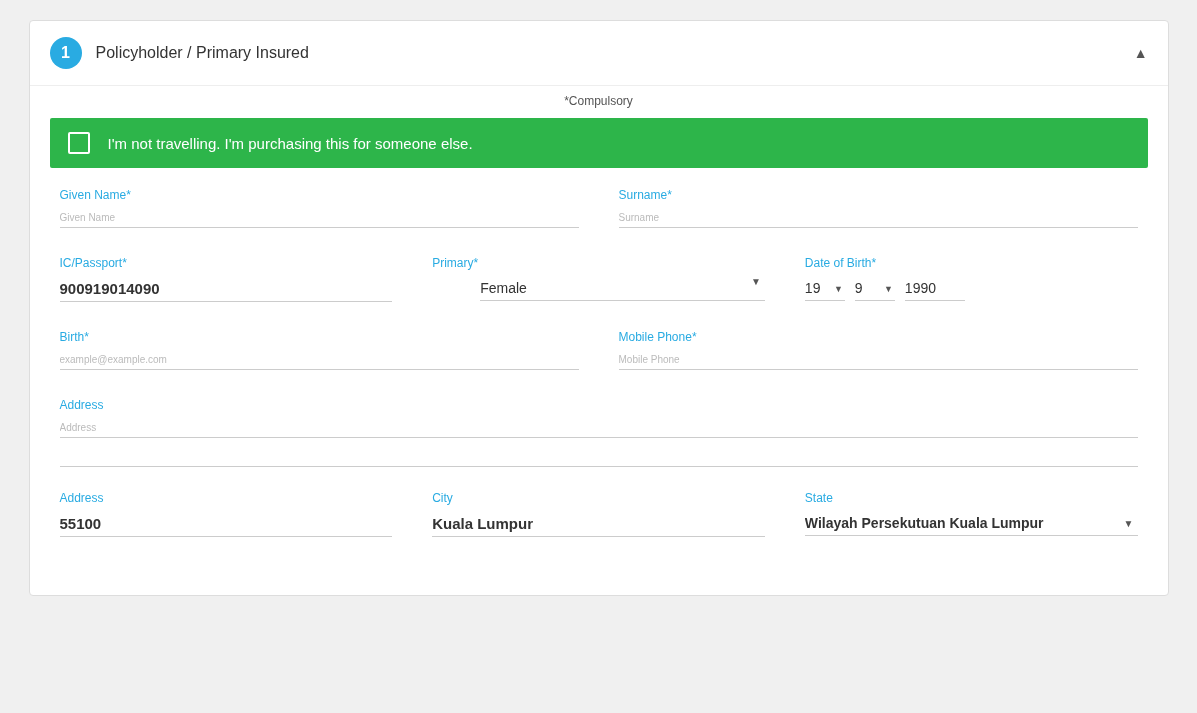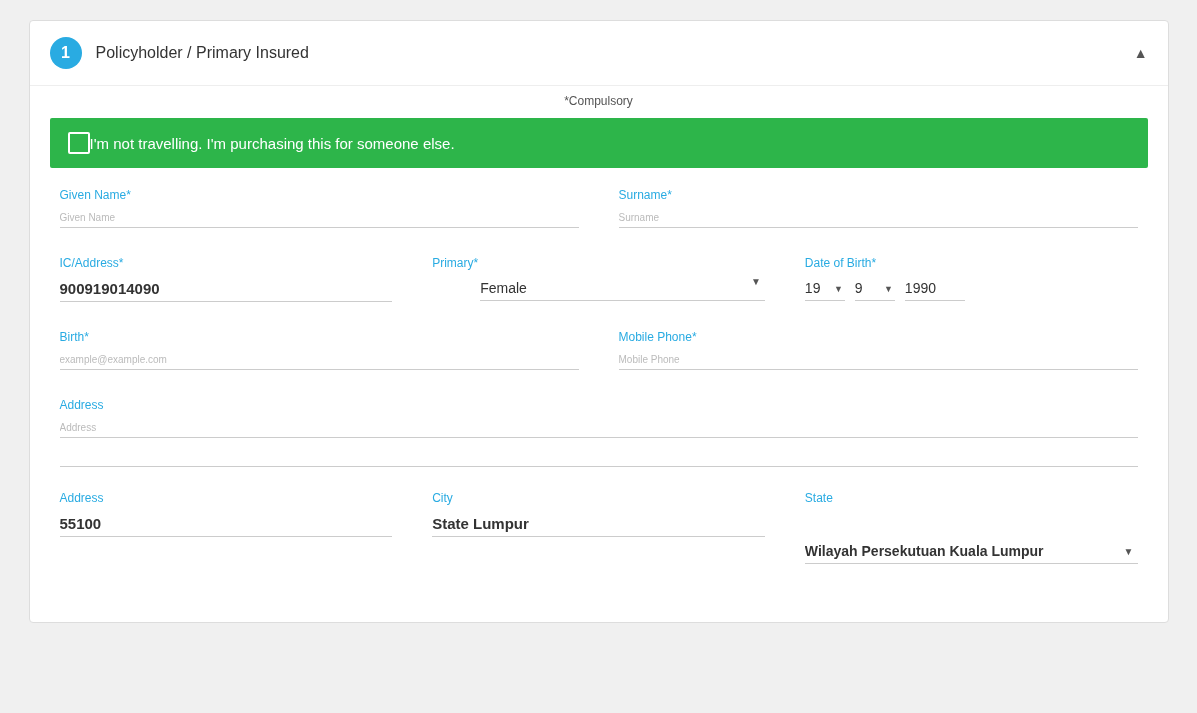--- a/index.html
+++ b/index.html
@@ -58,21 +58,21 @@
       color: #555;
       padding: 8px 20px 10px;
       text-align: center;
     }
     .green-banner {
       background: #2db54a;
       margin: 0 20px 20px;
       padding: 14px 18px;
       display: flex;
       align-items: center;
-      gap: 0;
+      gap: 18px;
       border-radius: 2px;
     }
     .checkbox-outline {
       width: 22px;
       height: 22px;
       border: 2px solid #fff;
       background: transparent;
       border-radius: 2px;
       flex-shrink: 0;
       cursor: pointer;
@@ -187,21 +187,20 @@
       font-size: 15px;
       color: #333;
       font-weight: bold;
       padding: 4px 0;
       border-bottom: 1px solid #ccc;
     }
     .state-select-wrap {
       position: relative;
       display: flex;
       align-items: center;
-      margin-top: 28px;
     }
     .state-select-wrap select {
       flex: 1;
       border: none;
       border-bottom: 1px solid #ccc;
       background: transparent;
       font-size: 14px;
       color: #333;
       font-weight: bold;
       padding: 4px 20px 4px 0;
@@ -246,21 +245,21 @@
         <input class="form-input" type="text" placeholder="Given Name" style="">
       </div>
       <div class="form-group">
         <label class="form-label">Surname*</label>
         <input class="form-input" type="text" placeholder="Surname" style="">
       </div>
     </div>
 
     <div class="form-row">
       <div class="form-group">
-        <label class="form-label">IC/Address*</label>
+        <label class="form-label">IC/Passport*</label>
         <div class="value-text">900919014090</div>
       </div>
       <div class="form-group">
         <label class="form-label">Primary*</label>
         <div class="select-wrapper">
           <select>
             <option value="female">Female</option>
             <option value="male">Male</option>
           </select>
           <span class="select-arrow">▼</span>
@@ -306,21 +305,21 @@
 
     <hr class="divider">
 
     <div class="form-row">
       <div class="form-group">
         <label class="form-label">Address</label>
         <div class="value-text">55100</div>
       </div>
       <div class="form-group">
         <label class="form-label">City</label>
-        <div class="value-text">State Lumpur</div>
+        <div class="value-text">Kuala Lumpur</div>
       </div>
       <div class="form-group">
         <label class="form-label">State</label>
         <div class="state-select-wrap">
           <select>
             <option value="wp_kl">Wilayah Persekutuan Kuala Lumpur</option>
             <option value="selangor">Selangor</option>
             <option value="johor">Johor</option>
           </select>
           <span class="arrow">▼</span>

